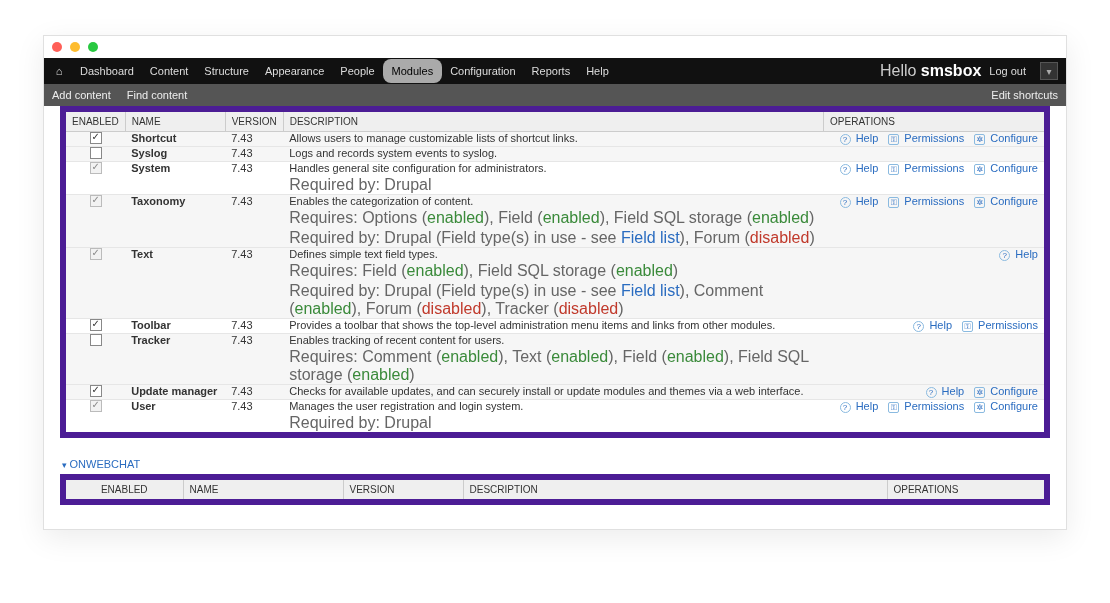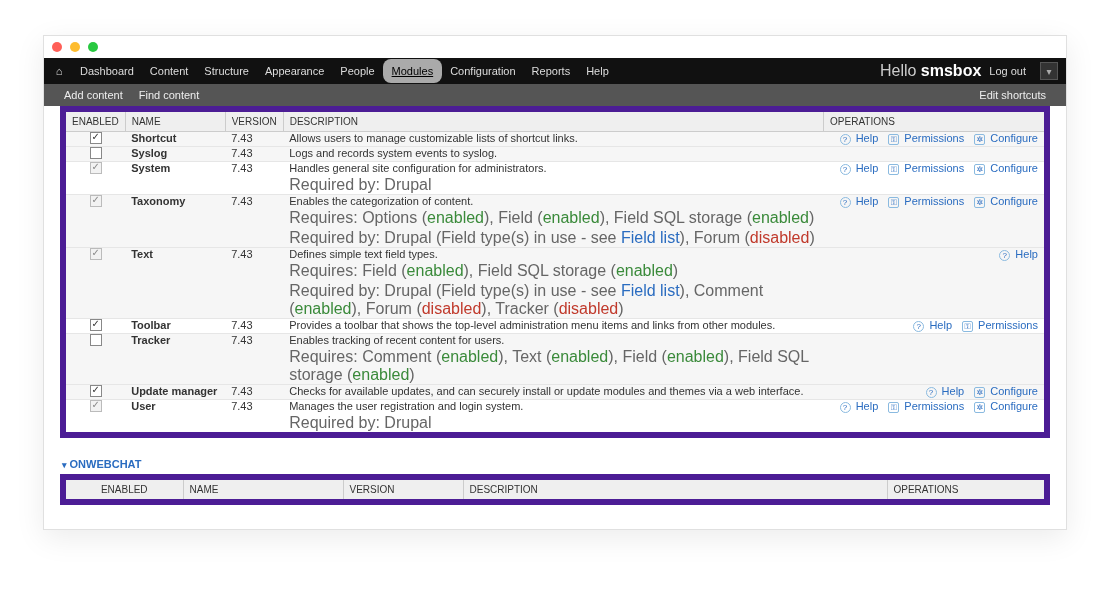--- a/index.html
+++ b/index.html
@@ -4,26 +4,26 @@
 <style>
   * { box-sizing: border-box; margin: 0; padding: 0; }
   body { font-family: "Lucida Grande", Verdana, sans-serif; font-size: 11px; color: #333; background: #fff; }
   .window { width: 1024px; margin: 35px auto; border: 1px solid #e0e0e0; box-shadow: 0 8px 28px rgba(0,0,0,.08); background: #fff; }
   .traffic { padding: 6px 8px 4px; }
   .dot { display:inline-block; width:10px; height:10px; border-radius:50%; margin-right:5px; }
   .dot.r{background:#ff5f57}.dot.y{background:#febc2e}.dot.g{background:#28c840}
   .toolbar { background:#111; color:#ddd; display:flex; align-items:center; padding:0 8px; height:26px; font-size:11px; }
   .home-ico { display:inline-block; width:14px; text-align:center; color:#ddd; margin-right:6px; }
   .toolbar a { color:#ddd; text-decoration:none; padding:4px 8px; }
-  .toolbar a.active { background:#aaa; color:#000; border-radius:8px; padding:6px 9px;text-decoration:underline; }
+  .toolbar a.active { background:#aaa; color:#000; border-radius:8px; padding:6px 9px; }
   .toolbar .spacer { flex:1; }
   .toolbar .user-chunk { font-size:16px; color:#ccc; }
   .toolbar .user-chunk b { color:#fff; }
   .cog { display:inline-block; width:18px; height:18px; background:#333; color:#aaa; text-align:center; line-height:18px; border:1px solid #555; margin-left:6px; font-size:10px; }
-  .subbar { background:#555; color:#eee; display:flex; padding:0 12px; height:22px; align-items:center; font-size:11px; }
+  .subbar { background:#555; color:#eee; display:flex; padding:0 0; height:22px; align-items:center; font-size:11px; }
   .subbar a { color:#eee; text-decoration:none; padding:2px 8px; }
   .subbar .spacer { flex:1; }
   .content { padding:0 16px 24px; }
   table.mods { width:100%; border-collapse:collapse; border:6px solid #4c1d95; }
   table.mods th { background:#efefef; border:1px solid #ccc; text-align:left; padding:4px 6px; font-size:10px; color:#333; text-transform:uppercase; font-weight:normal; }
   table.mods td { border-top:1px solid #e6e6e6; padding:0 6px; vertical-align:top; font-size:11px; }
   table.mods tr.alt td { background:#f6f6f6; }
   .col-en{width:50px;text-align:center}
   .col-name{width:100px;font-weight:bold}
   .col-ver{width:58px}
@@ -32,21 +32,21 @@
   .enabled-tag{color:#3a8a3a} .disabled-tag{color:#c0392b}
   .fieldlist{color:#2a6cc0}
   .op { color:#2a6cc0; text-decoration:none; margin-left:10px; font-size:11px; }
   .op-ico { display:inline-block; width:11px; height:11px; border-radius:50%; border:1px solid #8abae0; color:#2a6cc0; font-size:8px; line-height:10px; text-align:center; margin-right:2px; }
   .op-ico.key { border-radius:2px; }
   .op-ico.gear { border-radius:2px; }
   .checkbox { width:12px; height:12px; border:1px solid #888; display:inline-block; background:#fff; position:relative; }
   .checkbox.c::after { content:"✓"; position:absolute; top:-2px; left:1px; font-size:10px; }
   .checkbox.cg { border-color:#bbb; background:#f2f2f2; }
   .checkbox.cg::after { content:"✓"; position:absolute; top:-2px; left:1px; font-size:10px; color:#888; }
-  .section-head { color:#2a6cc0; font-weight:bold; font-size:11px; margin:20px 0 4px 2px; }
+  .section-head { color:#2a6cc0; font-weight:normal; font-size:11px; margin:20px 0 4px 2px; }
   .section-head .tri { color:#2a6cc0; margin-right:3px; font-size:9px; }
 </style>
 </head>
 <body>
 
 <div class="window">
   <div class="traffic">
     <span class="dot r"></span>
     <span class="dot y"></span>
     <span class="dot g"></span>

